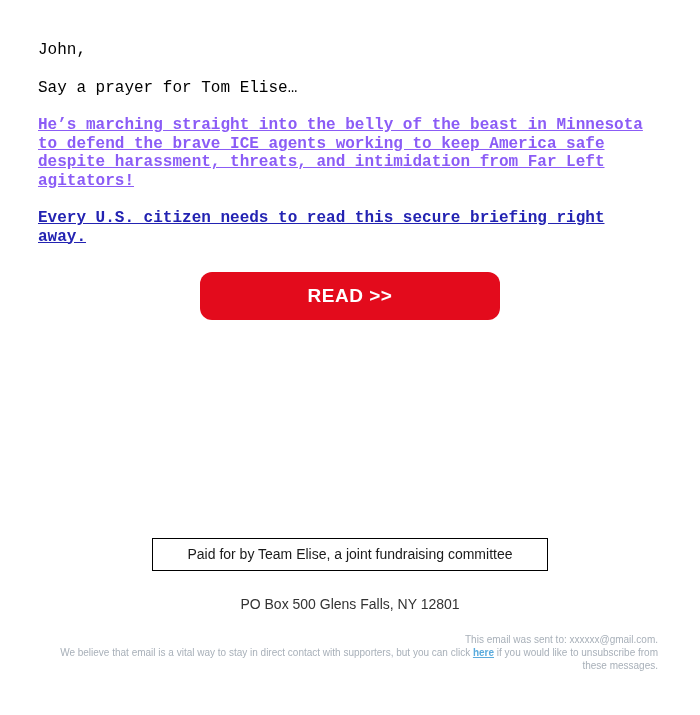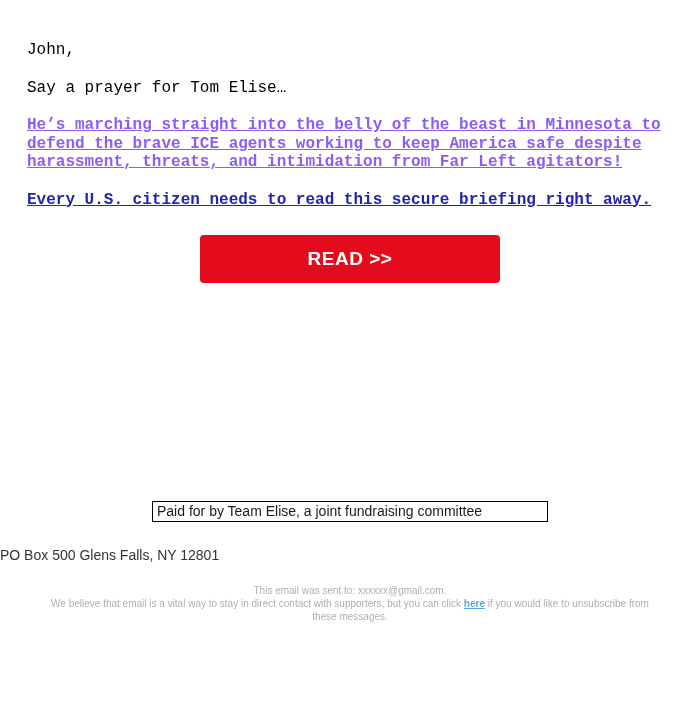--- a/index.html
+++ b/index.html
@@ -11,21 +11,21 @@
   body {
     width: 700px;
     height: 715px;
     overflow: hidden;
     font-family: "Liberation Mono", "DejaVu Sans Mono", monospace;
     font-size: 16px;
     line-height: 18.5px;
     color: #000000;
   }
   .email-body {
-    padding: 0 27px;
+    padding: 0 38px;
   }
   .email-body p {
     margin: 19px 0;
   }
   p.greeting {
     margin-top: 41px;
   }
   .bold-link {
     font-weight: bold;
     color: #8b5cf6;
@@ -46,48 +46,48 @@
     display: inline-block;
     width: 300px;
     height: 48px;
     line-height: 48px;
     background: #e30b1c;
     color: #ffffff;
     font-family: "Liberation Sans", sans-serif;
     font-weight: bold;
     font-size: 19px;
     text-align: center;
-    border-radius: 4px;
+    border-radius: 12px;
     cursor: pointer;
     letter-spacing: 0.5px;
   }
   .disclaimer-box {
     width: 396px;
     margin: 218px auto 0 auto;
     border: 1px solid #000000;
-    padding: 1px 4px;
-    text-align: left;
+    padding: 7px 4px;
+    text-align: center;
     font-family: "Liberation Sans", sans-serif;
     font-size: 14px;
     line-height: 17px;
     color: #1a1a1a;
   }
   .disclaimer-box span { display: block; }
   .address-line {
     margin-top: 25px;
-    text-align: left;
+    text-align: center;
     font-family: "Liberation Sans", sans-serif;
     font-size: 14px;
     line-height: 16px;
     color: #333333;
   }
   .footer {
     max-width: 616px;
     margin: 21px auto 0 auto;
-    text-align: center;
+    text-align: right;
     font-family: "Liberation Sans", sans-serif;
     font-size: 10px;
     line-height: 13px;
     color: #a8b0b9;
   }
   .footer-link {
     color: #5aabdd;
     text-decoration: underline;
     cursor: pointer;
     font-weight: bold;

